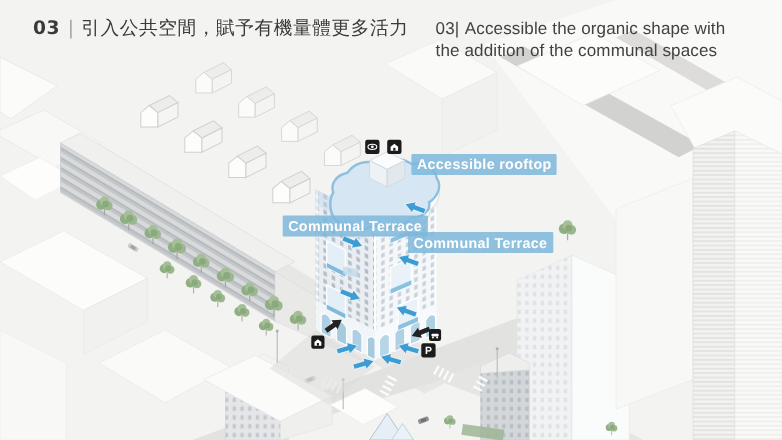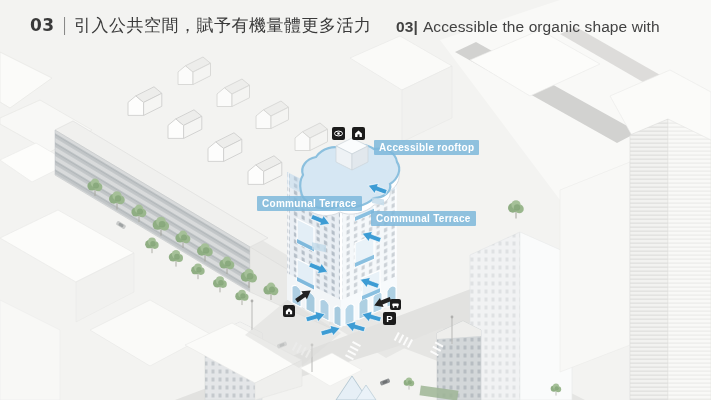--- a/index.html
+++ b/index.html
@@ -11,24 +11,24 @@
   .title-zh{
     position:absolute;left:30px;top:14px;font-size:17px;color:#3a3a3a;
     font-family:"DejaVu Sans","Liberation Sans",sans-serif;letter-spacing:.5px;white-space:nowrap;text-align:right;
   }
   .title-zh .num{font-weight:bold;}
   .title-zh .div{color:#6b6b6b;margin:0 6px 0 7px;font-weight:300;}
   .title-en{
     position:absolute;left:396px;top:17px;width:312px;font-size:15.5px;
     line-height:1.32;color:#424242;letter-spacing:.1px;
   }
-  .title-en .num{font-weight:bold;margin-right:5px;}
+  .title-en .num{font-weight:normal;margin-right:5px;}
   .tag{
     position:absolute;background:rgba(124,183,218,.85);color:#fff;
-    font-size:10px;font-weight:bold;padding:2px 5px 2px 5px;letter-spacing:.3px;
+    font-size:13px;font-weight:bold;padding:2px 5px 2px 5px;letter-spacing:.3px;
     border-radius:1px;white-space:nowrap;
   }
   #tag-rooftop{left:374px;top:140px;}
   #tag-terrace-l{left:257px;top:196px;}
   #tag-terrace-r{left:371px;top:211px;}
 </style>
 </head>
 <body>
 
 <div id="stage">
@@ -355,19 +355,20 @@
     </g>
   </g>
 </svg>
 
 <div class="title-zh">
   <span class="num">03</span><span class="div">|</span><span>引入公共空間，賦予有機量體更多活力</span>
 </div>
 
 <div class="title-en">
   <span class="num">03|</span><span>Accessible the organic shape with</span><br>
+  <span>the addition of the communal spaces</span>
 </div>
 
 <div class="tag" id="tag-rooftop">Accessible rooftop</div>
 <div class="tag" id="tag-terrace-l">Communal Terrace</div>
 <div class="tag" id="tag-terrace-r">Communal Terrace</div>
 
 </div>
 
 </body></html>

